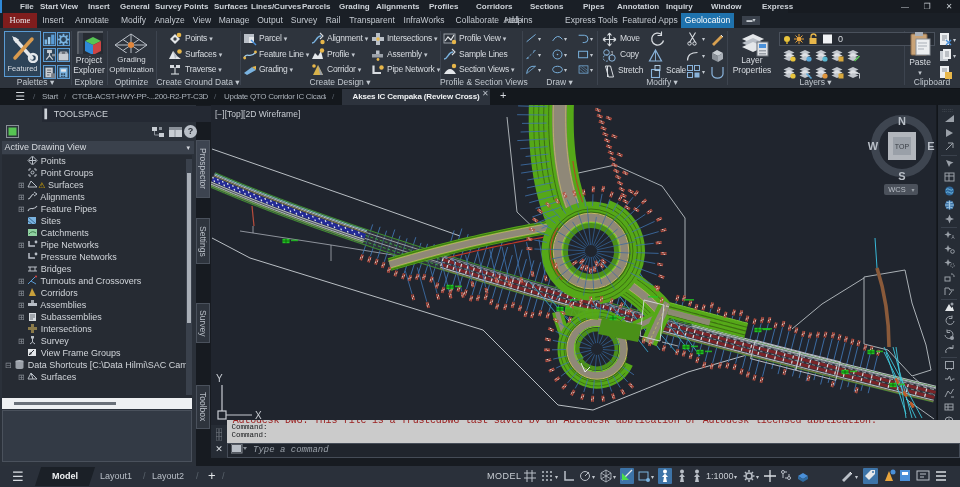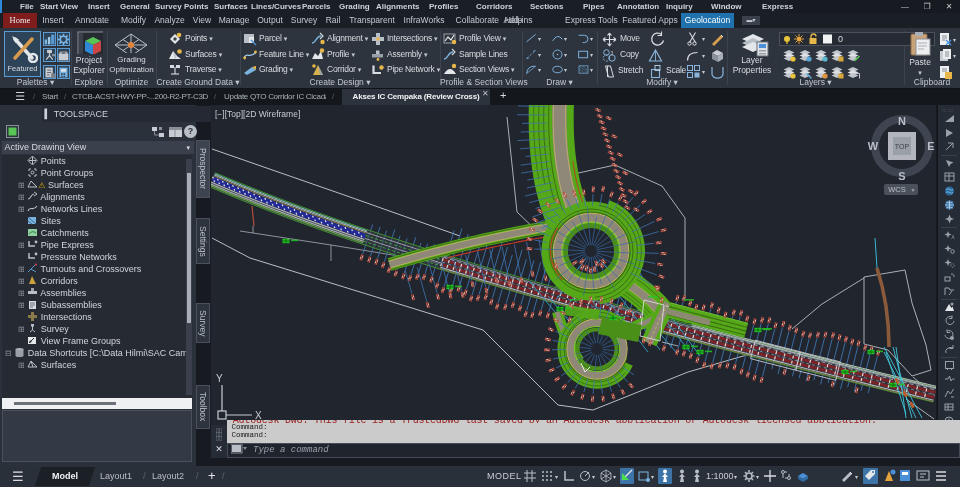--- a/index.html
+++ b/index.html
@@ -538,37 +538,40 @@
       </svg> <span>Point Groups</span></div>
     <div class="trow" style="padding-left:16px"><span class="pm">⊞</span> <svg width="11" height="11" viewBox="0 0 11 11" style="vertical-align:-2px">
         <path d="M1 8 L4 2 L7 5 L10 8 Z" fill="none" stroke="#b9bfc7"></path>
       </svg><span style="color:#e8b400;font-size:8px">⚠</span> <span>Surfaces</span></div>
     <div class="trow" style="padding-left:16px"><span class="pm">⊞</span> <svg width="11" height="11" viewBox="0 0 11 11" style="vertical-align:-2px">
         <path d="M1 8 C4 8 4 3 7 3" fill="none" stroke="#b9bfc7" stroke-width="1.1"></path>
         <path d="M7 1 l3 2 -3 2" fill="none" stroke="#b9bfc7"></path>
       </svg> <span>Alignments</span></div>
     <div class="trow" style="padding-left:16px"><span class="pm">⊞</span> <svg width="11" height="11" viewBox="0 0 11 11" style="vertical-align:-2px">
         <path d="M1 8 C3 2 6 9 10 3" fill="none" stroke="#b9bfc7" stroke-width="1.1"></path>
-      </svg> <span>Networks Lines</span></div>
+      </svg> <span>Feature Pipes</span></div>
     <div class="trow" style="padding-left:16px"><span class="pm" style="visibility:hidden">⊞</span> <svg width="11" height="11" viewBox="0 0 11 11" style="vertical-align:-2px">
         <rect x="1" y="2" width="8" height="7" fill="#7ab3e0"></rect>
         <path d="M1 2 l8 7 M1 6 l4 3" stroke="#3a6a92"></path>
       </svg> <span>Sites</span></div>
     <div class="trow" style="padding-left:16px"><span class="pm" style="visibility:hidden">⊞</span> <svg width="11" height="11" viewBox="0 0 11 11" style="vertical-align:-2px">
         <rect x="1" y="2" width="9" height="7" fill="#8fd0a0"></rect>
         <path d="M2 7 Q5 3 9 6" stroke="#3a7a4a" fill="none"></path>
       </svg> <span>Catchments</span></div>
     <div class="trow" style="padding-left:16px"><span class="pm">⊞</span> <svg width="11" height="11" viewBox="0 0 11 11" style="vertical-align:-2px">
         <path d="M2 2 v5 h6" fill="none" stroke="#b9bfc7" stroke-width="1.5"></path>
         <circle cx="9" cy="3" r="1.4" fill="#b9bfc7"></circle>
-      </svg> <span>Pipe Express</span></div>
+      </svg> <span>Pipe Networks</span></div>
     <div class="trow" style="padding-left:16px"><span class="pm" style="visibility:hidden">⊞</span> <svg width="11" height="11" viewBox="0 0 11 11" style="vertical-align:-2px">
         <path d="M2 2 v5 h6" fill="none" stroke="#b9bfc7" stroke-width="1.5"></path>
         <circle cx="9" cy="3" r="1.4" fill="#b9bfc7"></circle>
       </svg> <span>Pressure Networks</span></div>
+    <div class="trow" style="padding-left:16px"><span class="pm" style="visibility:hidden">⊞</span> <svg width="11" height="11" viewBox="0 0 11 11" style="vertical-align:-2px">
+        <path d="M1 4 h9 M1 8 h9 M3 4 v4 M8 4 v4" stroke="#b9bfc7"></path>
+      </svg> <span>Bridges</span></div>
     <div class="trow" style="padding-left:16px"><span class="pm">⊞</span> <svg width="11" height="11" viewBox="0 0 11 11" style="vertical-align:-2px">
         <path d="M1 9 L6 4 M4 6 L9 9 M6 4 l3 -3" stroke="#5a9bd4" fill="none"></path>
         <circle cx="9" cy="1.5" r="1.1" fill="#c44"></circle>
       </svg> <span>Turnouts and Crossovers</span></div>
     <div class="trow" style="padding-left:16px"><span class="pm">⊞</span> <svg width="11" height="11" viewBox="0 0 11 11" style="vertical-align:-2px">
         <path d="M2 9 L5 1 L9 9 Z" fill="#c8a03c"></path>
       </svg> <span>Corridors</span></div>
     <div class="trow" style="padding-left:16px"><span class="pm">⊞</span> <svg width="11" height="11" viewBox="0 0 11 11" style="vertical-align:-2px">
         <rect x="1" y="4" width="9" height="3" fill="#b9bfc7"></rect>
         <rect x="4" y="1" width="3" height="3" fill="#9aa0a8"></rect>

